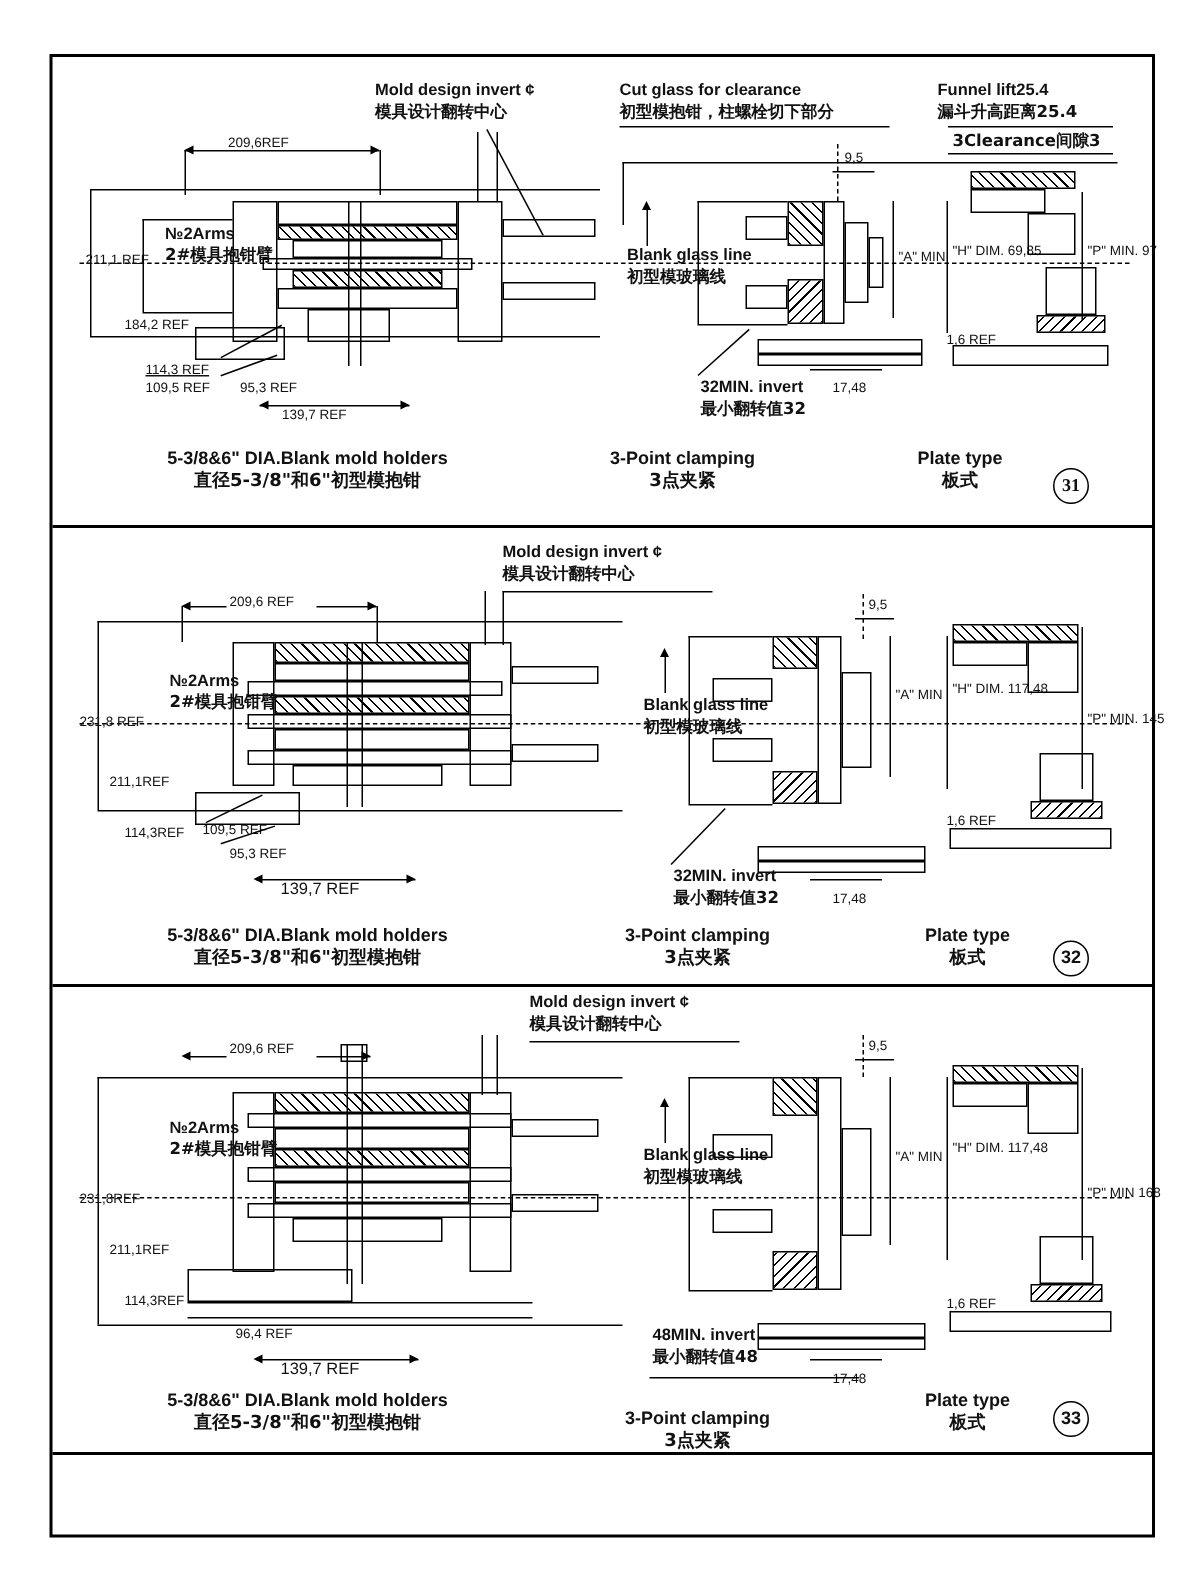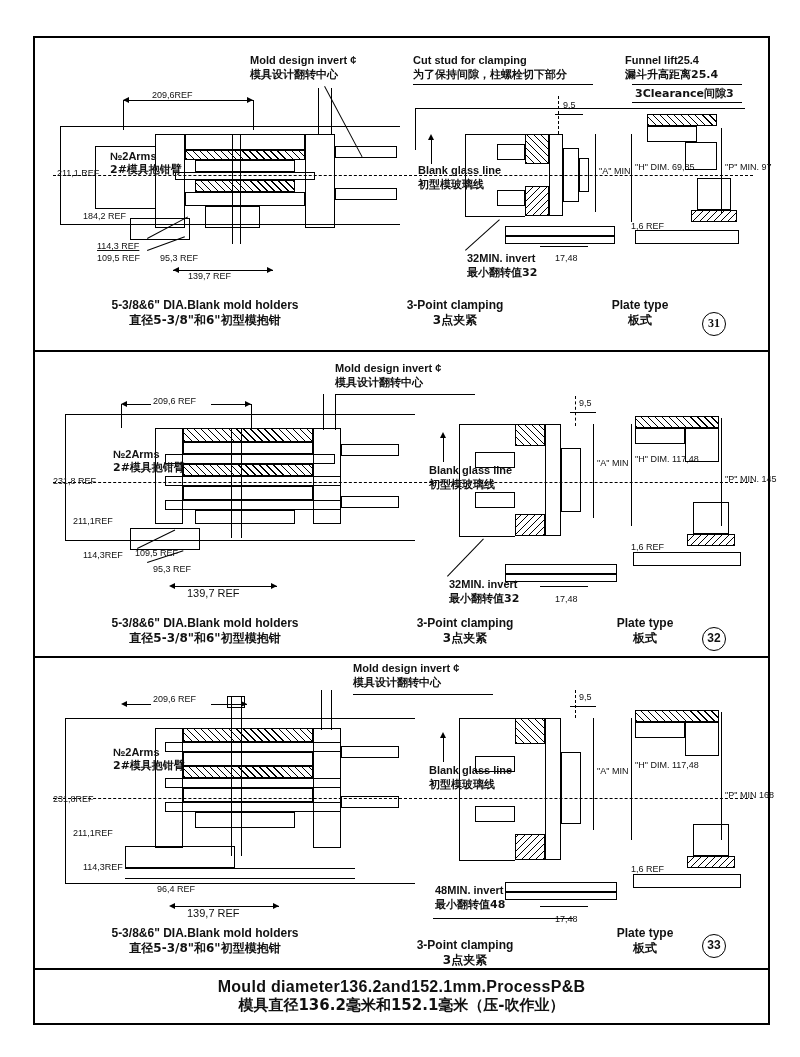--- a/index.html
+++ b/index.html
@@ -88,22 +88,22 @@
 
       <div class="txt b" style="left:75px;top:112px;">№2Arms</div>
       <div class="txt b cn" style="left:75px;top:126px;">2#模具抱钳臂</div>
 
       <div class="txt b" style="left:215px;top:16px;">Mold design invert ¢</div>
       <div class="txt b cn" style="left:215px;top:31px;">模具设计翻转中心</div>
       <div class="lead" style="left:290px;top:48px;width:80px;transform:rotate(62deg);"></div>
       <div class="ln v" style="left:283px;top:50px;height:46px;"></div>
       <div class="ln v" style="left:296px;top:50px;height:46px;"></div>
 
-      <div class="txt b" style="left:378px;top:16px;">Cut stud for clamping</div>
-      <div class="txt b cn" style="left:378px;top:31px;">为了保持间隙，柱螺栓切下部分</div>
+      <div class="txt b" style="left:378px;top:16px;">Cut glass for clearance</div>
+      <div class="txt b cn" style="left:378px;top:31px;">初型模抱钳，柱螺栓切下部分</div>
       <div class="ln h" style="left:378px;top:46px;width:180px;"></div>
 
       <div class="txt b" style="left:590px;top:16px;">Funnel lift25.4</div>
       <div class="txt b cn" style="left:590px;top:31px;text-align:center;">漏斗升高距离25.4</div>
       <div class="txt b cn" style="left:600px;top:50px;">3Clearance间隙3</div>
       <div class="ln h" style="left:597px;top:46px;width:110px;"></div>
       <div class="ln h" style="left:597px;top:64px;width:110px;"></div>
 
       <div class="ln h" style="left:380px;top:70px;width:330px;"></div>
       <div class="ln v" style="left:380px;top:70px;height:42px;"></div>
@@ -381,20 +381,16 @@
         <div class="cn">3点夹紧</div>
       </div>
       <div class="caption" style="left:535px;top:270px;width:150px;">
         <div>Plate type</div>
         <div class="cn">板式</div>
       </div>
       <div class="circnum" style="left:667px;top:278px;">33</div>
 
       <div class="divider" style="top:312px;"></div>
 
-      <div class="footer" style="top:322px;">
-        <div class="l1">Mould diameter136.2and152.1mm.ProcessP&amp;B</div>
-        <div class="l2 cn">模具直径136.2毫米和152.1毫米（压-吹作业）</div>
-      </div>
     </div>
 
   </div>
 </div>
 
 </body></html>

